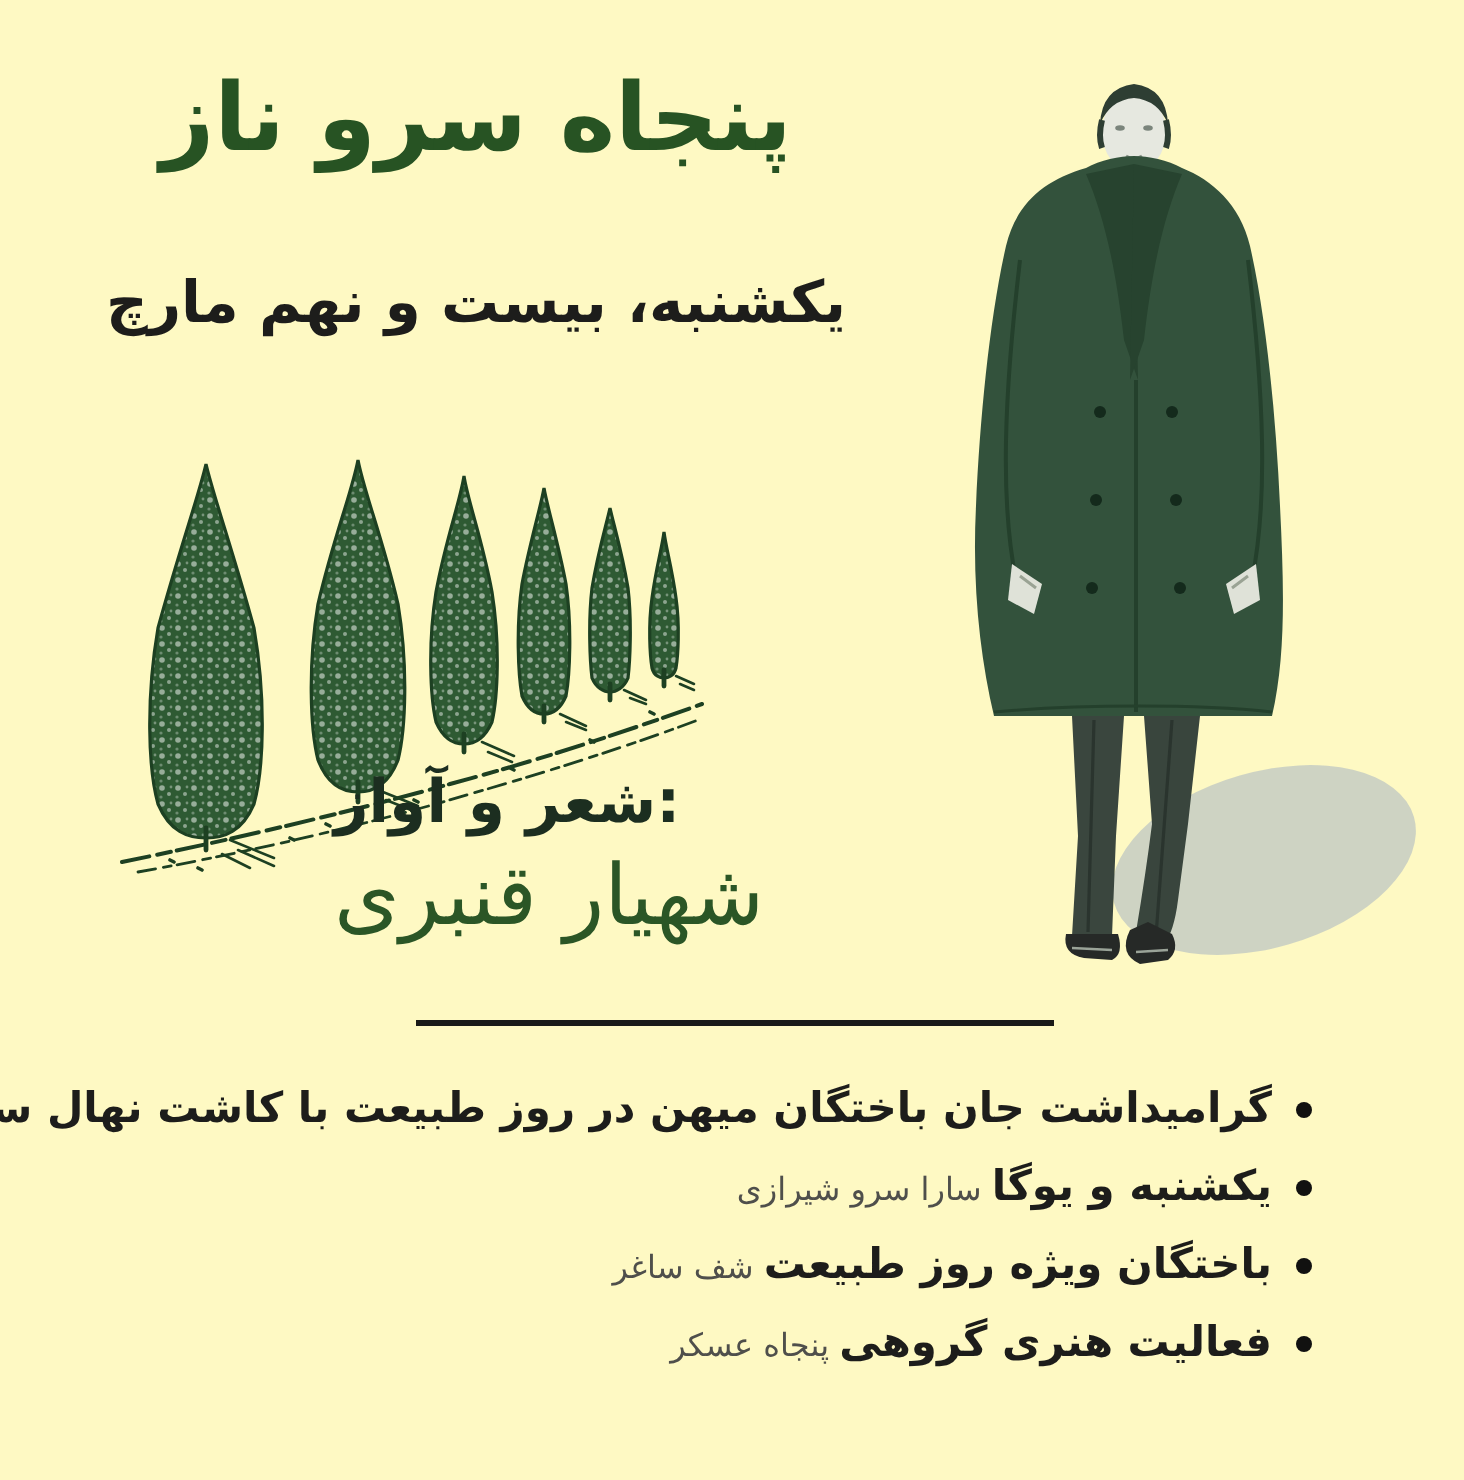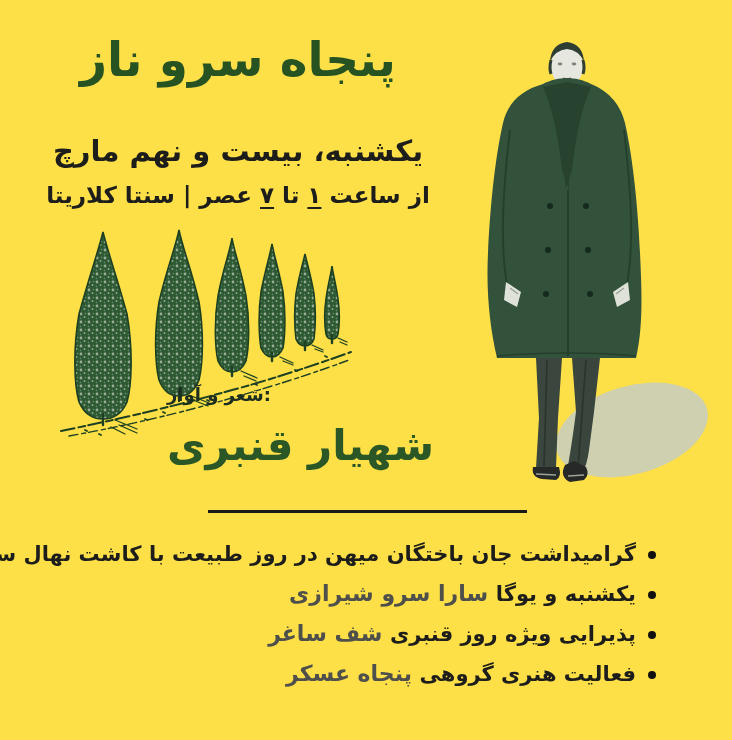--- a/index.html
+++ b/index.html
@@ -1,17 +1,17 @@
 <!DOCTYPE html>
 <html lang="fa"><head>
 <meta charset="utf-8">
 <style>
   html,body{margin:0;padding:0;background:#ffffff;}
   .poster{
-    position:relative; width:732px; height:740px; background:#fde047;
+    position:relative; width:732px; height:740px; background:#fef9c3;
     overflow:hidden; font-family:"DejaVu Sans", sans-serif;
   }
   
   .title{
     position:absolute; left:36px; top:34px; width:404px;
     text-align:center; direction:rtl;
     font-size:47px; font-weight:900; color:#275323; line-height:1.1;
     letter-spacing:0px;
   }
   .date-line{
@@ -26,44 +26,43 @@
   }
   .time-line .u{ text-decoration:underline; text-underline-offset:4px; text-decoration-thickness:2px; }
   
   .trees{ position:absolute; left:55px; top:224px; width:300px; height:215px; }
   .man{ position:absolute; left:440px; top:38px; width:270px; height:455px; }
   
   .credit{
     position:absolute; right:205px; top:384px; width:360px;
     direction:rtl; text-align:left;
   }
-  .credit-label{ font-size:18px; font-weight:700; color:#1c2e20; line-height:1.2; }
-  .artist-name{ font-size:42px; font-weight:700; color:#2b5626; line-height:1.25; margin-top:14px; }
+  .credit-label{ font-size:30px; font-weight:700; color:#1c2e20; line-height:1.2; }
+  .artist-name{ font-size:42px; font-weight:400; color:#2b5626; line-height:1.25; margin-top:2px; }
   .divider{ position:absolute; left:208px; top:510px; width:319px; height:3px; background:#1a1a18; }
   
   .bullets{
     position:absolute; left:40px; right:76px; top:541px;
     direction:rtl; text-align:right;
   }
   .bullet-row{ margin-bottom:11px; line-height:27px; white-space:nowrap; }
   .bullet-row .dot{
     display:inline-block; width:8px; height:8px; border-radius:50%;
     background:#111110; margin-inline-end:12px; vertical-align:2px;
   }
   .bullet-row .b{ font-size:21px; font-weight:700; color:#1d1d1b; }
-  .bullet-row .l{ font-size:22px; font-weight:700; color:#4f4f4b; }
+  .bullet-row .l{ font-size:16px; font-weight:400; color:#4f4f4b; }
 </style>
 </head>
 <body>
 
 <div class="poster">
 
   <div class="title">پنجاه سرو ناز</div>
   <div class="date-line">یکشنبه، بیست و نهم مارچ</div>
-  <div class="time-line"><span>از ساعت </span><span class="u">۱</span><span> تا </span><span class="u">۷</span><span> عصر | سنتا کلاریتا</span></div>
 
   <svg class="trees" viewBox="0 0 300 215" aria-hidden="true">
     <defs>
       <pattern id="stipple" patternUnits="userSpaceOnUse" width="8" height="8">
         <rect width="8" height="8" fill="#2e5a33"></rect>
         <circle cx="2" cy="2" r="1.4" fill="#ffffff" opacity="0.5"></circle>
         <circle cx="5.5" cy="5" r="1" fill="#ffffff" opacity="0.45"></circle>
         <circle cx="6.5" cy="1.5" r="0.7" fill="#ffffff" opacity="0.35"></circle>
         <circle cx="1.5" cy="6.5" r="0.8" fill="#ffffff" opacity="0.3"></circle>
       </pattern>
@@ -170,17 +169,17 @@
   <div class="credit">
     <div class="credit-label"><span>:</span><span>شعر و آواز</span></div>
     <div class="artist-name">شهیار قنبری</div>
   </div>
 
   <div class="divider"></div>
 
   <div class="bullets">
       <div class="bullet-row"><span class="dot"></span><span class="b">گرامیداشت جان باختگان میهن در روز طبیعت با کاشت نهال سرو</span></div>
       <div class="bullet-row"><span class="dot"></span><span class="b">یکشنبه و یوگا</span><span class="l"> سارا سرو شیرازی</span></div>
-      <div class="bullet-row"><span class="dot"></span><span class="b">پذیرایی ویژه روز قنبری</span><span class="l"> شف ساغر</span></div>
+      <div class="bullet-row"><span class="dot"></span><span class="b">باختگان ویژه روز طبیعت</span><span class="l"> شف ساغر</span></div>
       <div class="bullet-row"><span class="dot"></span><span class="b">فعالیت هنری گروهی</span><span class="l"> پنجاه عسکر</span></div>
     </div>
 
 </div>
 
 </body></html>

